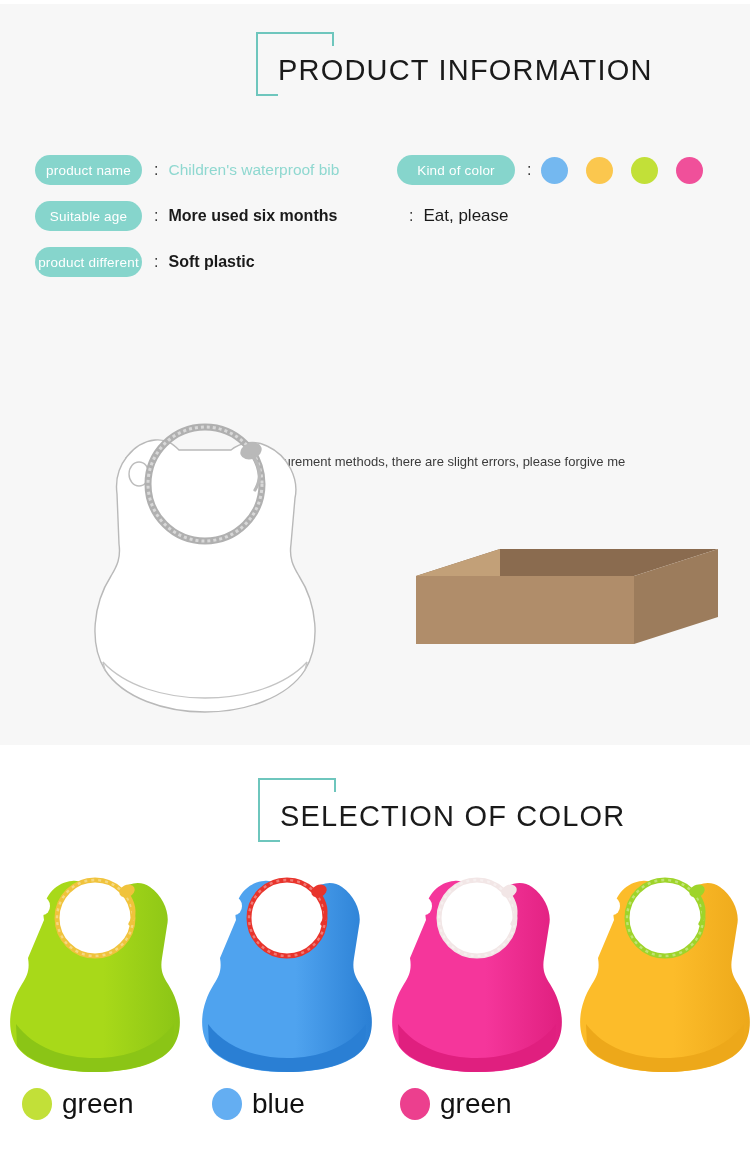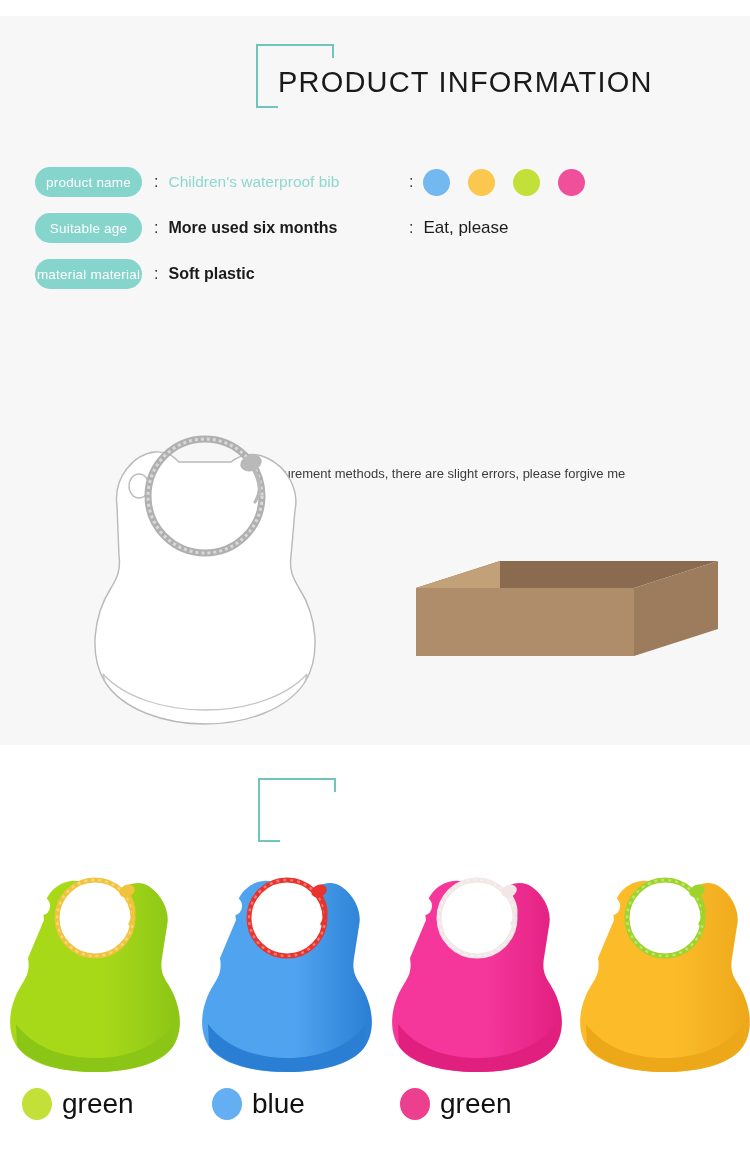--- a/index.html
+++ b/index.html
@@ -6,21 +6,21 @@
   body {
     width: 750px; height: 1175px;
     font-family: "Liberation Sans", sans-serif;
     background: #ffffff;
     overflow: hidden;
     position: relative;
   }
 
   
   .sec-info {
-    position: absolute; left: 0; top: 16px;
+    position: absolute; left: 0; top: 4px;
     width: 750px; height: 745px;
     background: #f7f7f7;
   }
 
   
   .heading { position: absolute; }
   .heading .bracket {
     position: absolute; left: 0; top: 0;
     width: 76px; height: 62px;
     border-left: 2px solid #6ec6bd;
@@ -111,28 +111,29 @@
         <span class="pill w-left">product name</span>
         <span class="colon">:</span>
         <span class="val teal">Children's waterproof bib</span>
       </div>
       <div class="info-row">
         <span class="pill w-left">Suitable age</span>
         <span class="colon">:</span>
         <span class="val">More used six months</span>
       </div>
       <div class="info-row">
-        <span class="pill w-left">material material</span>
+        <span class="pill w-left">product different</span>
         <span class="colon">:</span>
         <span class="val">Soft plastic</span>
       </div>
     </div>
 
     <div class="info-col col-right">
       <div class="info-row">
+        <span class="pill w-right">Kind of color</span>
         <span class="colon">:</span>
         <span class="swatches" id="swatch-list">
             <span class="sw" style="background: rgb(116, 184, 240);"></span>
             <span class="sw" style="background: rgb(251, 199, 78);"></span>
             <span class="sw" style="background: rgb(194, 224, 56);"></span>
             <span class="sw" style="background: rgb(240, 80, 154);"></span>
           </span>
       </div>
       <div class="info-row">
         <span class="colon">:</span>
@@ -212,20 +213,21 @@
     <div class="dot" style="left:713px; top:658px;"></div>
     <div class="dim-label" style="left:556px; top:672px;">27cm</div>
   </div>
 </div>
 
 <div class="sec-color"></div>
 
 <div class="heading" id="heading-color">
   <span class="bracket"></span>
   <span class="bracket2"></span>
+  <span class="title">SELECTION OF COLOR</span>
 </div>
 
 <div class="bib-row" id="bib-row" style="top:860px;">
     <div class="bib-cell" style="left: 10px;">
 <svg width="170" height="215" viewBox="0 0 170 215">
   <defs>
     <linearGradient id="ggreen" x1="0" y1="0" x2="1" y2="0">
       <stop offset="0%" stop-color="#a8d919"></stop>
       <stop offset="55%" stop-color="#a8d919"></stop>
       <stop offset="100%" stop-color="#8bc516"></stop>

